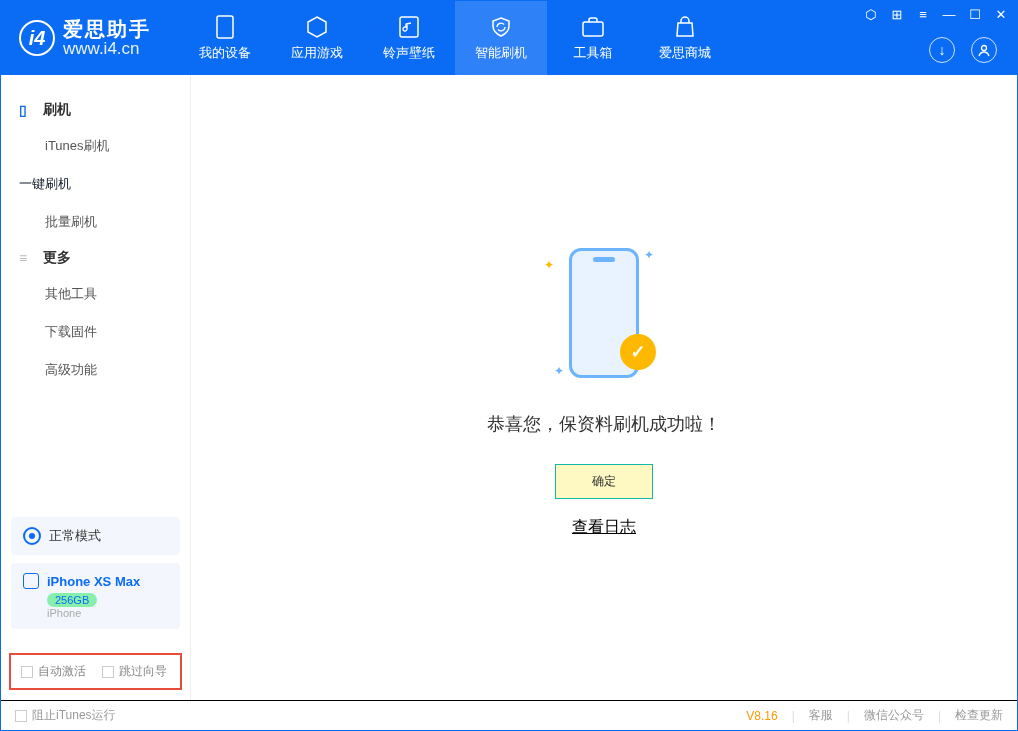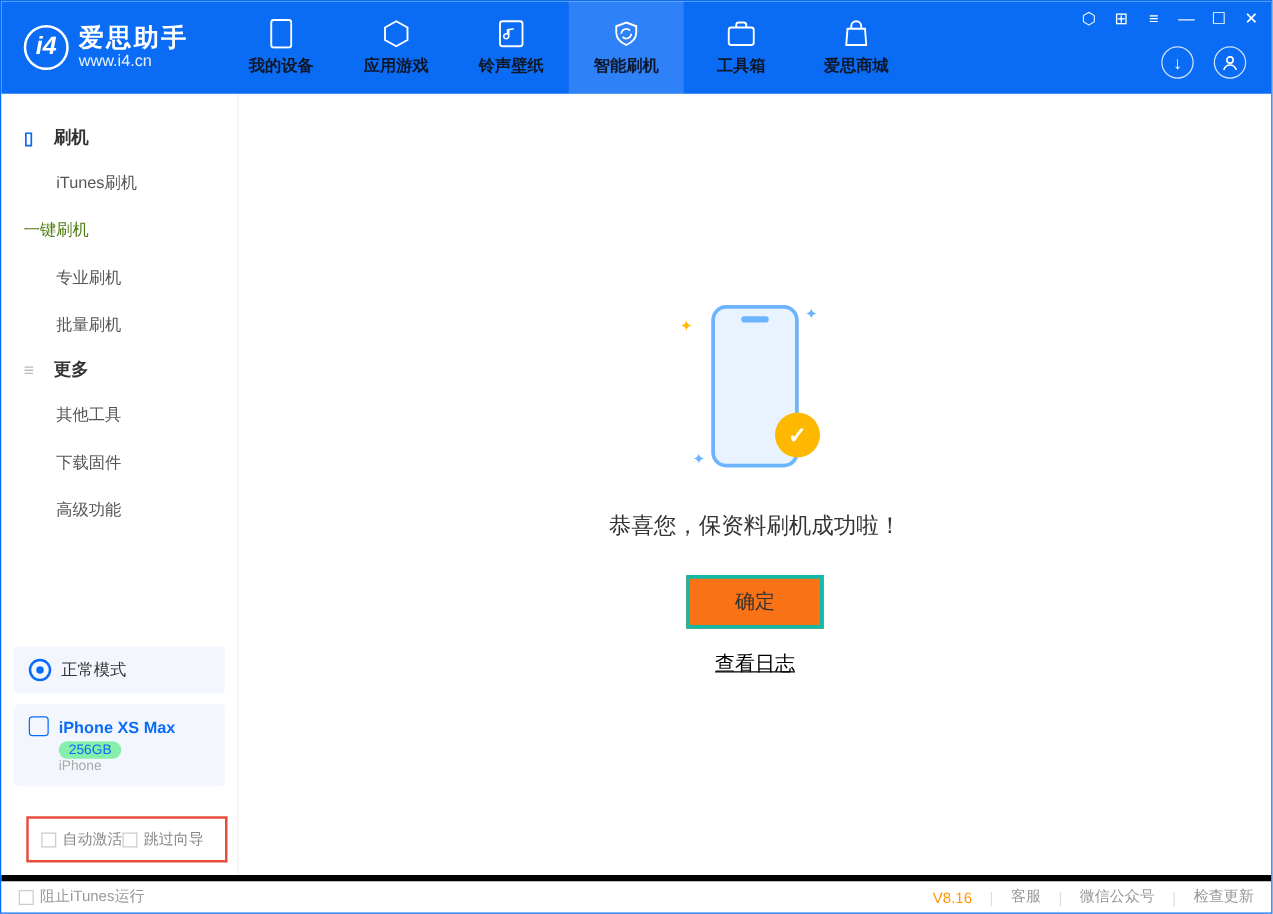--- a/index.html
+++ b/index.html
@@ -4,72 +4,72 @@
 <style>
 * { box-sizing: border-box; margin: 0; padding: 0; font-family: "Microsoft YaHei", sans-serif; }
 body { background: #fff; width: 1018px; height: 731px; overflow: hidden; border: 1px solid #0a6cf5; }
 
 
 .header { background: #0a6cf5; height: 74px; display: flex; align-items: center; position: relative; }
 .logo-area { display: flex; align-items: center; padding: 0 18px; color: #fff; }
 .logo-circle { width: 36px; height: 36px; border: 2.5px solid #fff; border-radius: 50%; display: flex; align-items: center; justify-content: center; font-weight: bold; font-size: 20px; margin-right: 8px; font-style: italic; }
 .logo-text { display: flex; flex-direction: column; line-height: 1.1; }
 .logo-title { font-size: 20px; font-weight: bold; letter-spacing: 2px; }
-.logo-sub { font-size: 13px; opacity: .9; }
+.logo-sub { font-size: 17px; opacity: .9; }
 
 .nav { display: flex; height: 100%; margin-left: 10px; }
-.nav-item { width: 92px; display: flex; flex-direction: column; align-items: center; justify-content: center; color: #0f172a; font-size: 13px; cursor: pointer; position: relative; font-weight: bold; }
+.nav-item { width: 92px; display: flex; flex-direction: column; align-items: center; justify-content: center; color: #ffffff; font-size: 13px; cursor: pointer; position: relative; }
 .nav-item.active { background: rgba(255,255,255,0.15); }
 .nav-icon { width: 26px; height: 26px; margin-bottom: 4px; display: flex; align-items: center; justify-content: center; }
 
 .win-controls { position: absolute; right: 8px; top: 6px; display: flex; gap: 10px; color: #fff; font-size: 13px; align-items: center; }
 .win-controls span { cursor: pointer; width: 16px; text-align: center; }
 
 .header-right-icons { position: absolute; right: 20px; bottom: 12px; display: flex; gap: 16px; }
 .circle-icon { width: 26px; height: 26px; border: 1.5px solid rgba(255,255,255,.8); border-radius: 50%; display: flex; align-items: center; justify-content: center; color: #fff; font-size: 14px; cursor: pointer; }
 
 
 .body { display: flex; height: calc(100% - 74px - 30px); }
 .sidebar { width: 190px; border-right: 1px solid #eee; display: flex; flex-direction: column; padding-top: 18px; }
 .side-section-header { display: flex; align-items: center; padding: 8px 18px; font-size: 14px; color: #333; font-weight: bold; }
 .side-section-header .sicon { width: 16px; margin-right: 8px; color: #0a6cf5; }
 .side-section-header.more .sicon { color: #bbb; }
 .side-item { padding: 10px 18px 10px 44px; font-size: 13px; color: #555; cursor: pointer; }
-.side-item.active { color: #4d7c0f; padding-left: 18px; }
+.side-item.active { color: #0f172a; padding-left: 18px; }
 
 .sidebar-bottom { margin-top: auto; padding: 10px; }
 .mode-card, .device-card { background: #f3f7fd; border-radius: 4px; padding: 10px 12px; margin-bottom: 8px; display: flex; align-items: center; font-size: 13px; color: #333; }
 .device-card { flex-direction: column; align-items: flex-start; }
 .mode-card .micon { width: 18px; height: 18px; border: 2px solid #0a6cf5; border-radius: 50%; margin-right: 8px; position: relative; }
 .mode-card .micon::after { content: ''; width: 6px; height: 6px; background: #0a6cf5; border-radius: 50%; position: absolute; top: 4px; left: 4px; }
 .device-card .drow { display: flex; align-items: center; margin-bottom: 4px; }
 .device-card .dicon { width: 16px; height: 16px; border: 1.5px solid #0a6cf5; border-radius: 3px; margin-right: 8px; }
 .device-name { color: #0a6cf5; font-weight: bold; font-size: 13px; }
 .device-cap { background: #86efac; color: #0a6cf5; font-size: 11px; padding: 1px 8px; border-radius: 10px; margin-left: 24px; }
 .device-type { color: #aaa; font-size: 11px; margin-left: 24px; }
 
-.checkbox-row { border: 2px solid #e74c3c; padding: 8px 10px; margin: 6px 8px 10px 20px; display: flex; font-size: 12px; color: #888; }
+.checkbox-row { border: 2px solid #e74c3c; padding: 8px 10px; margin: 6px 8px 10px 8px; display: flex; gap: 16px; font-size: 12px; color: #888; }
 .checkbox-item { display: flex; align-items: center; cursor: pointer; }
 .checkbox { width: 12px; height: 12px; border: 1px solid #ccc; margin-right: 5px; }
 
 
 .main { flex: 1; display: flex; flex-direction: column; align-items: center; justify-content: center; }
 .illustration { width: 140px; height: 150px; position: relative; margin-bottom: 24px; display: flex; align-items: center; justify-content: center; }
 .phone-outline { width: 70px; height: 130px; border: 3px solid #6db4ff; border-radius: 12px; background: #e9f3ff; position: relative; }
 .phone-outline::before { content: ''; position: absolute; top: 6px; left: 50%; transform: translateX(-50%); width: 22px; height: 5px; background: #6db4ff; border-radius: 3px; }
 .check-badge { position: absolute; right: 18px; bottom: 18px; width: 36px; height: 36px; background: #ffb800; border-radius: 50%; display: flex; align-items: center; justify-content: center; color: #fff; font-size: 18px; font-weight: bold; }
 .sparkle { position: absolute; color: #6db4ff; font-size: 12px; }
 .sp1 { top: 20px; left: 10px; color: #ffb800; } .sp2 { top: 10px; right: 20px; } .sp3 { bottom: 10px; left: 20px; }
 
 .msg { font-size: 18px; color: #333; margin-bottom: 28px; }
-.confirm-btn { padding: 8px 36px; border: 3px solid #14b8a6; background: #f97316; font-size: 16px; color: #333; cursor: pointer; margin-bottom: 18px; }
+.confirm-btn { padding: 8px 36px; border: 1px solid #14b8a6; background: #fef9c3; font-size: 12px; color: #333; cursor: pointer; margin-bottom: 18px; }
 .log-link { font-size: 16px; color: #000000; cursor: pointer; text-decoration: underline; }
 
 
-.footer { height: 30px; border-top: 5px solid #000000; display: flex; align-items: center; padding: 0 14px; font-size: 12px; color: #999; }
+.footer { height: 30px; border-top: 1px solid #000000; display: flex; align-items: center; padding: 0 14px; font-size: 12px; color: #999; }
 .footer-left { display: flex; align-items: center; }
 .footer-right { margin-left: auto; display: flex; align-items: center; gap: 14px; }
 .footer-right span { cursor: pointer; }
 .ver { color: #ff9800; }
 .divider { color: #ddd; }
 </style>
 </head>
 <body>
 
 <div class="header">
@@ -153,21 +153,20 @@
 </div>
 
 <div class="body">
   <div class="sidebar">
     <div class="side-section-header">
       <span class="sicon">▯</span>
       <span>刷机</span>
     </div>
     <div class="side-item">iTunes刷机</div>
     <div class="side-item active">一键刷机</div>
-    <div class="side-item">专业刷机</div>
     <div class="side-item">批量刷机</div>
 
     <div class="side-section-header more">
       <span class="sicon">≡</span>
       <span>更多</span>
     </div>
     <div class="side-item">其他工具</div>
     <div class="side-item">下载固件</div>
     <div class="side-item">高级功能</div>
 

